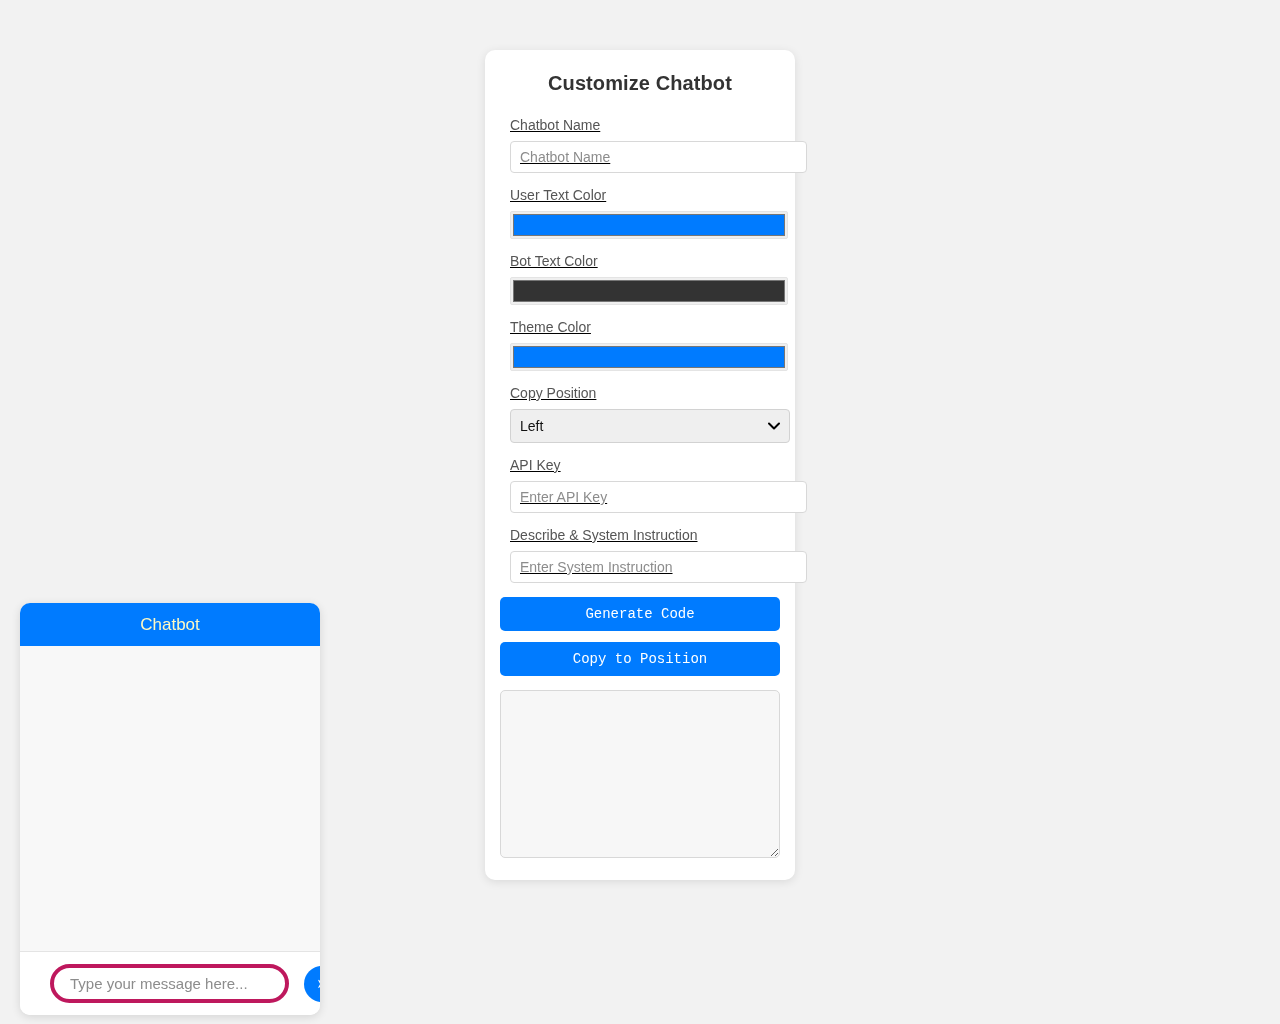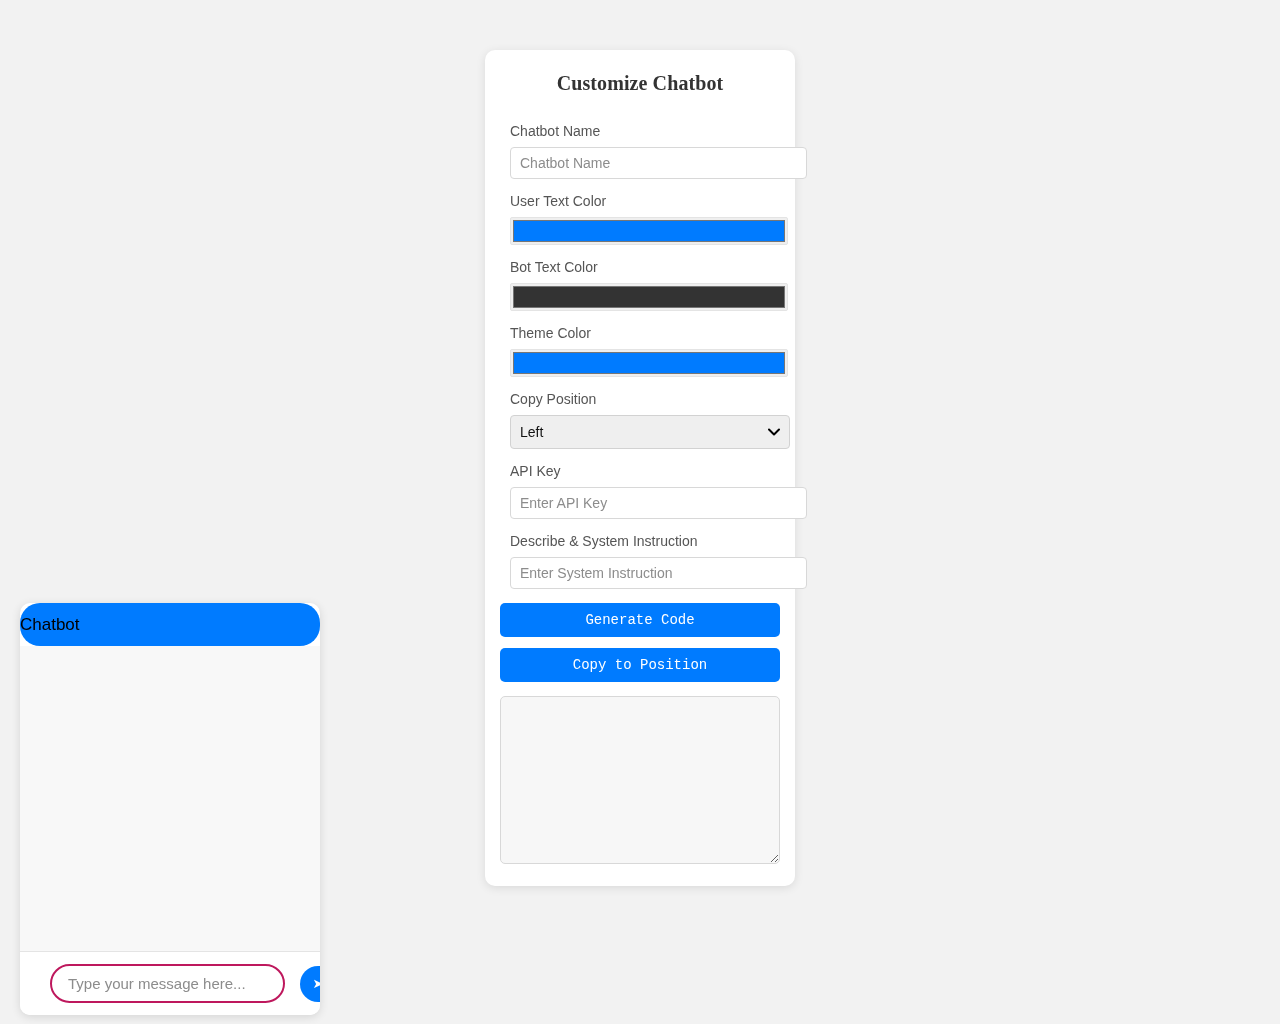--- a/index.html
+++ b/index.html
@@ -19,30 +19,29 @@
     left: 485px;
     top: 50px;
     width: 310px;
     background: #ffffff;
     border-radius: 10px;
     box-shadow: 0 2px 10px rgba(0,0,0,0.10);
     padding: 22px 10px 22px 10px;
   }
 
   #panel-title {
-    margin: 0 0 28px 0;
+    margin: 0 0 22px 0;
     text-align: center;
     font-size: 20px;
     font-weight: bold;
     color: #333333;
     letter-spacing: 0.1px;
-    font-family: Liberation Serif, serif;
-  }
-
-  .field { margin: 0 0 14px 0; padding: 0 15px; }
+  }
+
+  .field { margin: 0 0 14px 0; padding: 0 15px; text-decoration: underline; }
 
   .field-label {
     display: block;
     font-size: 14px;
     color: #555555;
     margin-bottom: 7px;
     line-height: 17px;
   }
 
   .text-input {
@@ -144,26 +143,25 @@
     border-radius: 10px;
     box-shadow: 0 2px 10px rgba(0,0,0,0.12);
     overflow: hidden;
     display: flex;
     flex-direction: column;
   }
 
   #chat-header {
     height: 43px;
     background: #007bff;
-    color: #000000;
+    color: #fef9c3;
     font-size: 17px;
     line-height: 43px;
-    text-align: left;
+    text-align: center;
     flex: 0 0 auto;
-    border-radius: 20px;
   }
 
   #chat-body {
     flex: 1 1 auto;
     background: #f8f8f8;
     border-bottom: 1px solid #e4e4e4;
   }
 
   #chat-footer {
     flex: 0 0 auto;
@@ -171,21 +169,21 @@
     background: #ffffff;
     display: flex;
     align-items: center;
     padding: 0 16px 0 30px;
     gap: 15px;
   }
 
   #chat-message-input {
     flex: 1 1 auto;
     height: 39px;
-    border: 2px solid #be185d;
+    border: 4px solid #be185d;
     border-radius: 20px;
     padding: 0 16px;
     font-size: 15px;
     font-family: "Liberation Sans", sans-serif;
     color: #333333;
     outline: none;
     background: #ffffff;
   }
   #chat-message-input::placeholder { color: #8c8c8c; }
 

